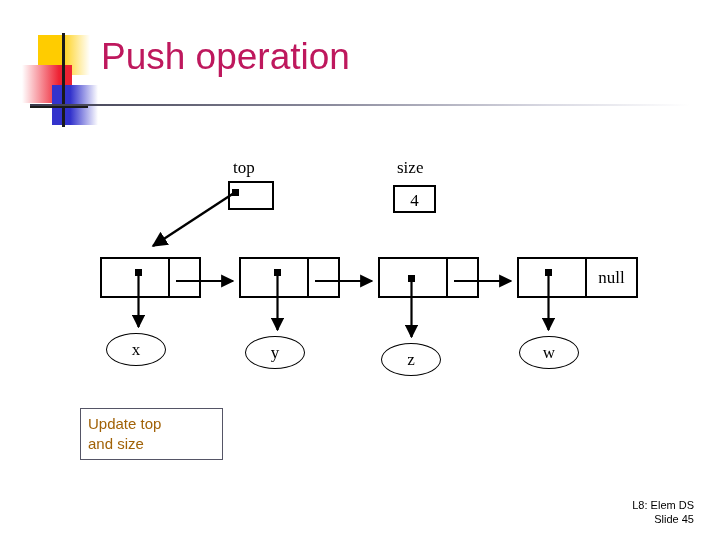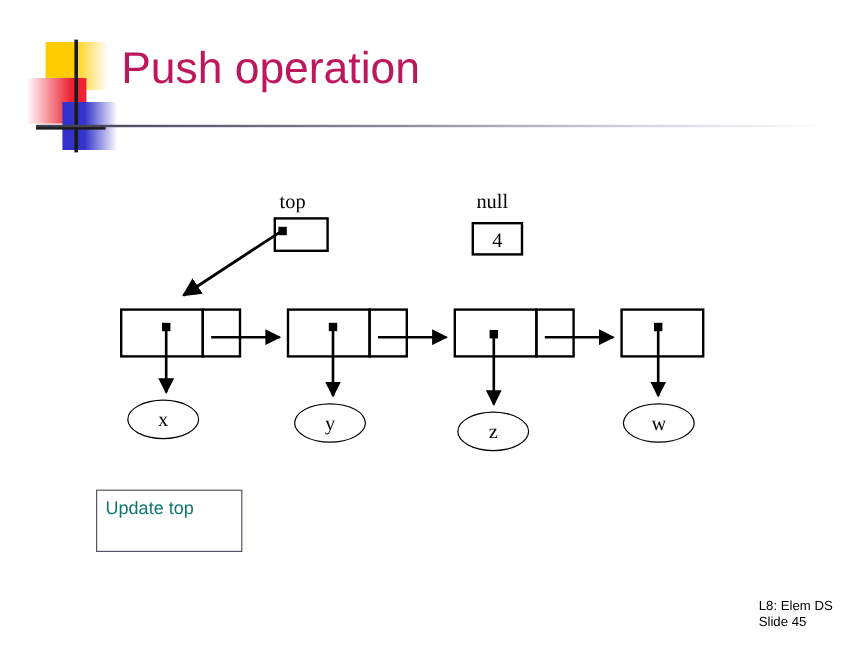--- a/index.html
+++ b/index.html
@@ -145,36 +145,36 @@
     font-family: "Liberation Serif", serif;
     font-size: 17px;
     color: #000;
   }
 
   
   #note-box {
     position: absolute;
     left: 80px;
     top: 408px;
-    width: 122px;
+    width: 143px;
     height: 52px;
     border: 1px solid #555566;
     box-sizing: border-box;
     padding: 5px 0 0 7px;
     font-size: 15px;
-    color: #0f766e;
+    color: #a16207;
     line-height: 20px;
   }
 
   
   #footer {
     position: absolute;
     right: 26px;
     top: 498px;
-    text-align: left;
+    text-align: right;
     font-size: 11px;
     color: #000000;
     line-height: 14px;
   }
   svg { overflow: visible; }
 </style>
 </head>
 <body>
 
 <div id="slide-logo">
@@ -187,21 +187,21 @@
 
 <div id="page-title">Push operation</div>
 <div id="title-rule"></div>
 
 <div id="diagram">
 
   <div class="lbl" style="left:233px; top:158px;">top</div>
   <div class="boxv" style="left:228px; top:181px; width:46px; height:29px;"></div>
   <div class="dot" style="left:232px; top:189px;"></div>
 
-  <div class="lbl" style="left:397px; top:158px;">null</div>
+  <div class="lbl" style="left:397px; top:158px;">size</div>
   <div class="boxv" style="left:393px; top:185px; width:43px; height:28px;">
     <div class="boxv-text" style="top:4px;">4</div>
   </div>
 
   <svg style="position:absolute; left:0; top:0; width:720px; height:540px; pointer-events:none;">
     <defs>
       <marker id="ah" viewBox="0 0 10 10" refX="9" refY="5" markerWidth="6.5" markerHeight="6.5" orient="auto-start-reverse">
         <path d="M 0 0 L 10 5 L 0 10 z" fill="#000"></path>
       </marker>
       <marker id="ahd" viewBox="0 0 10 10" refX="9" refY="5" markerWidth="6" markerHeight="6" orient="auto-start-reverse">
@@ -238,30 +238,34 @@
   <div class="dot" style="left:408px; top:275px;"></div>
   <svg style="position:absolute; left:0; top:0; width:720px; height:540px; pointer-events:none;">
     <line x1="411.5" y1="278" x2="411.5" y2="337" stroke="#000" stroke-width="2.2" marker-end="url(#ahd)"></line>
     <line x1="454" y1="281" x2="511" y2="281" stroke="#000" stroke-width="2.2" marker-end="url(#ahd)"></line>
   </svg>
   <div class="ellipse" style="left:381px; top:343px; width:60px; height:33px;">
     <span>z</span>
   </div>
 
   <div class="cell" style="left:517px; top:257px; width:70px; height:41px;"></div>
+  <div class="cell" style="left:585px; top:257px; width:53px; height:41px;">
+    <div class="boxv-text" style="top:9px;">null</div>
+  </div>
   <div class="dot" style="left:545px; top:269px;"></div>
   <svg style="position:absolute; left:0; top:0; width:720px; height:540px; pointer-events:none;">
     <line x1="548.5" y1="272" x2="548.5" y2="330" stroke="#000" stroke-width="2.2" marker-end="url(#ahd)"></line>
   </svg>
   <div class="ellipse" style="left:519px; top:336px; width:60px; height:33px;">
     <span>w</span>
   </div>
 
 </div>
 
 <div id="note-box">
   <div>Update top</div>
+  <div>and size</div>
 </div>
 
 <div id="footer">
   <div>L8: Elem DS</div>
   <div>Slide 45</div>
 </div>
 
 </body></html>

